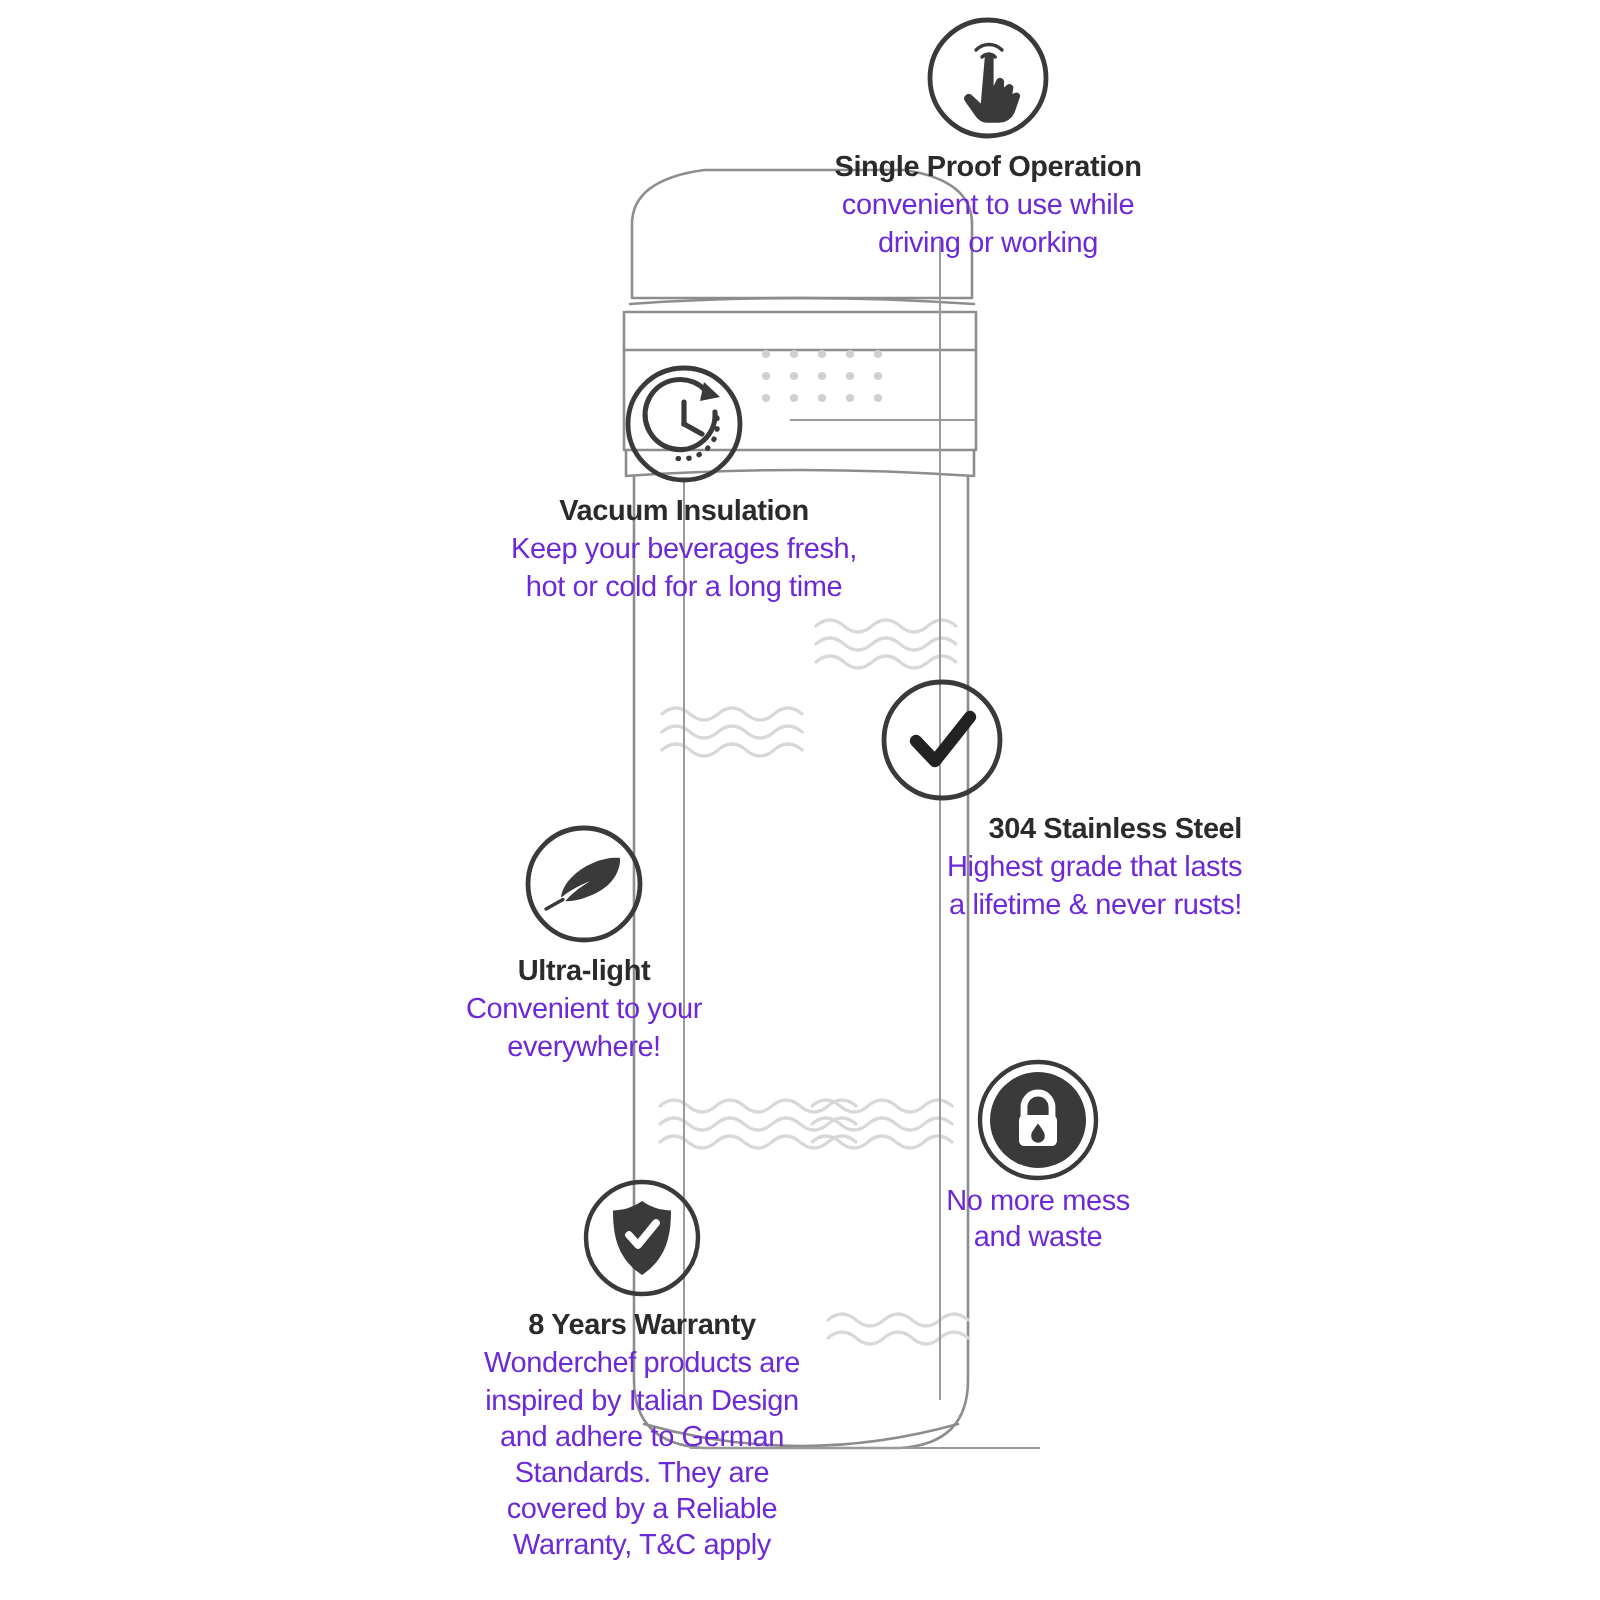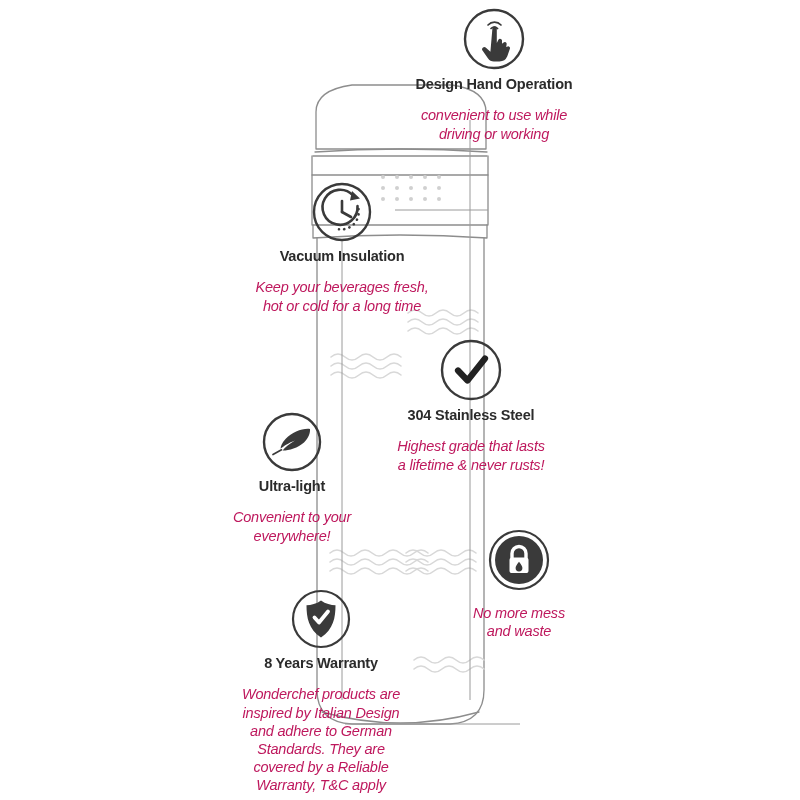--- a/index.html
+++ b/index.html
@@ -40,26 +40,25 @@
   .feat-title {
     font-weight: bold;
     font-size: 14.5px;
     color: #2b2b2b;
     letter-spacing: -0.2px;
     margin-top: 6px;
     line-height: 1.2;
   }
   .feat-desc {
     font-size: 14.5px;
-    color: #be185d;
+    color: #6d28d9;
     line-height: 1.25;
     letter-spacing: -0.2px;
-    margin-top: 13px;
+    margin-top: 1px;
     white-space: pre-line;
-    font-style: italic;
   }
 </style>
 </head>
 <body>
 
 <div id="canvas">
 
   <svg class="layer" viewBox="0 0 800 800" xmlns="http://www.w3.org/2000/svg">
 
     <g fill="none" stroke="#8d8d8d" stroke-width="1.3" stroke-linejoin="round" stroke-linecap="round">
@@ -144,21 +143,21 @@
         <path d="M29.4,20.5 a2.2,2.2 0 1,1 4.4,0 l0,14.5
                  l1.6,-3.2 a2,2 0 0,1 3.6,1.6 l0,2.4
                  l1.6,-1.4 a1.9,1.9 0 0,1 3,2 l-0.4,2.6
                  l1.5,-0.6 a1.8,1.8 0 0,1 2.2,2.4
                  l-2.6,7.4 a8.5,8.5 0 0,1 -7.8,5.2
                  l-5.6,0 a7.4,7.4 0 0,1 -6,-3.2
                  l-5.4,-7.6 a2.3,2.3 0 0,1 3.2,-3.2
                  l4.7,4.3 Z" fill="#3a3a3a"></path>
       </svg>
     </div>
-    <div class="feat-title">Design Hand Operation</div>
+    <div class="feat-title">Single Proof Operation</div>
     <div class="feat-desc">convenient to use while
 driving or working</div>
   </div>
 
   <div class="feature" style="left:342px; top:182px;">
     <div class="feat-icon" style="width:60px;height:60px;">
       <svg viewBox="0 0 60 60" width="60" height="60">
         <circle cx="30" cy="30" r="28" fill="none" stroke="#3a3a3a" stroke-width="2.4"></circle>
 
         <path d="M41,13.5 A17.5,17.5 0 1,0 45.5,24" fill="none" stroke="#3a3a3a" stroke-width="2.6" stroke-linecap="round"></path>
@@ -171,21 +170,21 @@
           <line x1="30" y1="30" x2="30" y2="19"></line>
           <line x1="30" y1="30" x2="39" y2="35"></line>
         </g>
       </svg>
     </div>
     <div class="feat-title">Vacuum Insulation</div>
     <div class="feat-desc">Keep your beverages fresh,
 hot or cold for a long time</div>
   </div>
 
-  <div class="feature" style="left:471px; top:339px;">
+  <div class="feature" style="left:471px; top:339px;text-align:right;">
     <div class="feat-icon">
       <svg viewBox="0 0 62 62" width="62" height="62">
         <circle cx="31" cy="31" r="29" fill="none" stroke="#3a3a3a" stroke-width="2.4"></circle>
         <path d="M18,31.5 L27.5,41.5 L45,19.5" fill="none" stroke="#222222" stroke-width="6.2" stroke-linecap="round" stroke-linejoin="round"></path>
       </svg>
     </div>
     <div class="feat-title">304 Stainless Steel</div>
     <div class="feat-desc">Highest grade that lasts
 a lifetime &amp; never rusts!</div>
   </div>

